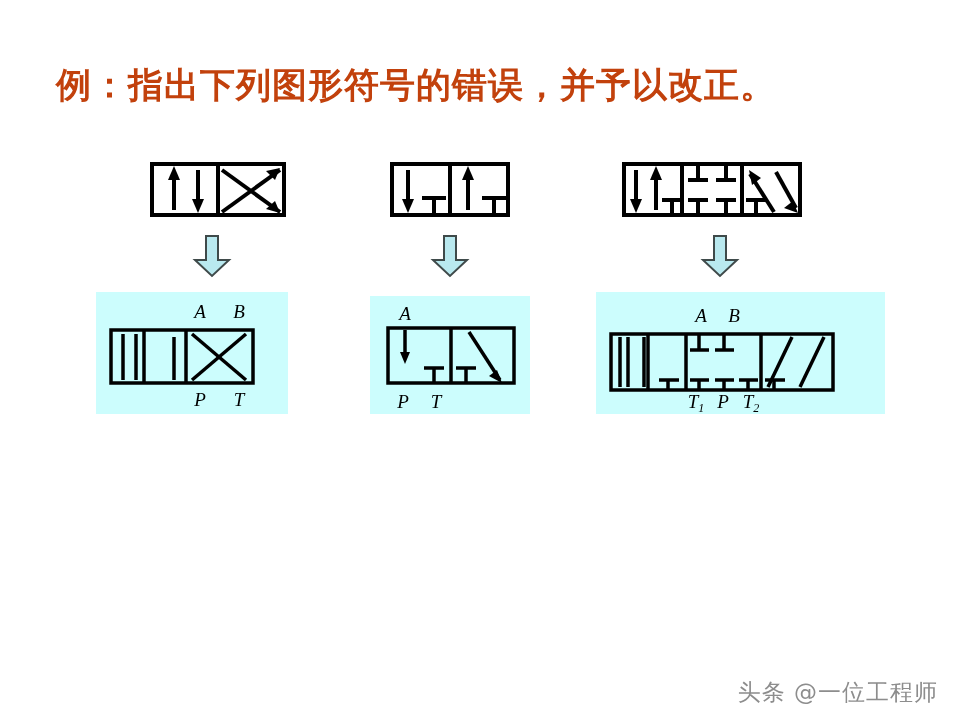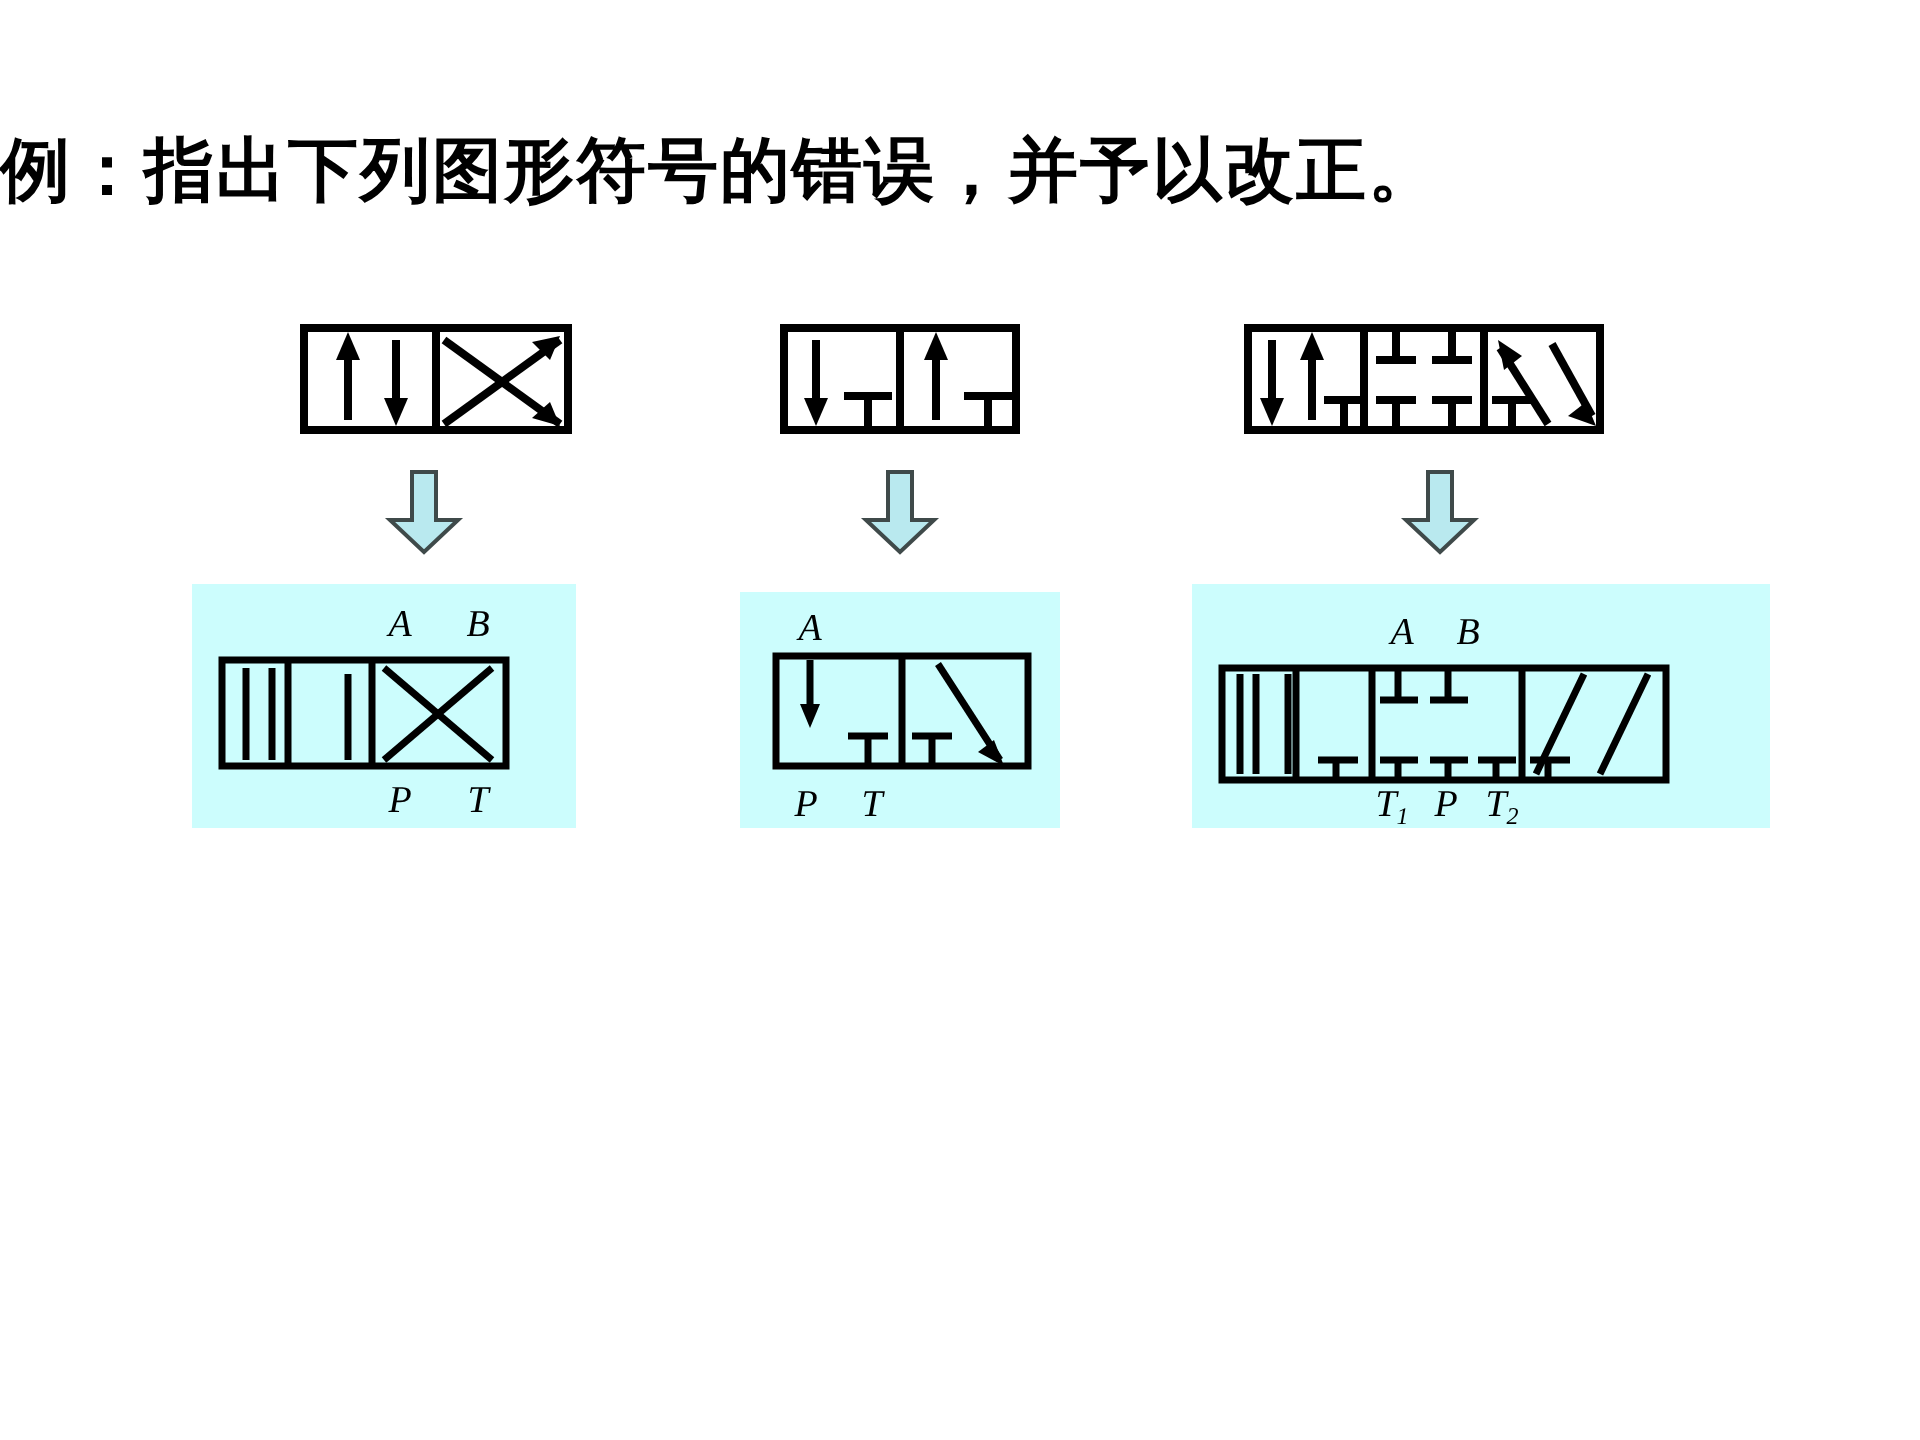--- a/index.html
+++ b/index.html
@@ -18,24 +18,25 @@
     position: absolute;
     left: 0; top: 0;
     width: 960px;
     height: 720px;
   }
   .title {
     position: absolute;
     left: 0;
     top: 62px;
     width: 832px;
+    text-align: center;
     font-family: "Liberation Serif", "DejaVu Serif", serif;
     font-size: 35px;
     font-weight: bold;
-    color: #000000;
+    color: #c2410c;
     letter-spacing: 1px;
     white-space: nowrap;
   }
   
   .wrong-sym {
     position: absolute;
   }
   .wrong-sym svg { display: block; }
 
   
@@ -250,14 +251,15 @@
         <line x1="143" y1="88" x2="162" y2="88"></line>
 
         <line x1="178" y1="98" x2="178" y2="88"></line>
         <line x1="169" y1="88" x2="189" y2="88"></line>
         <line x1="196" y1="45" x2="172" y2="95"></line>
         <line x1="228" y1="45" x2="204" y2="95"></line>
       </g>
     </svg>
   </div>
 
+  <div class="watermark">头条 @一位工程师</div>
 
 </div>
 
 </body></html>

